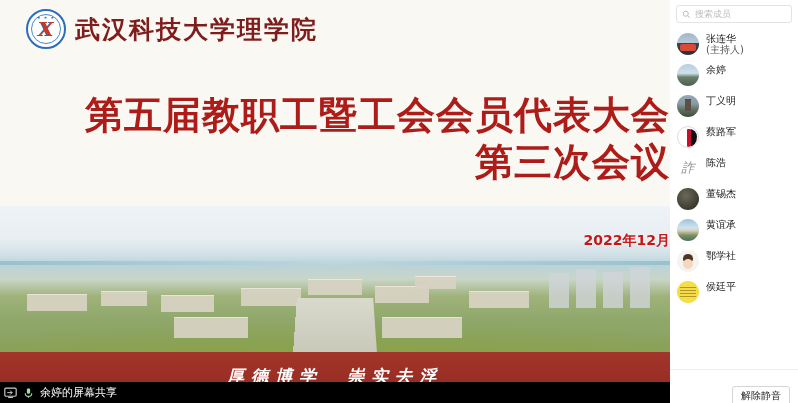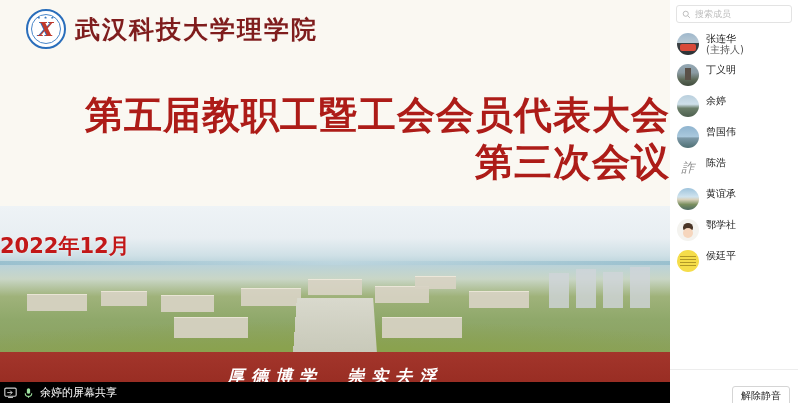--- a/index.html
+++ b/index.html
@@ -36,22 +36,22 @@
   .photo{position:absolute;left:0;top:206px;width:670px;height:146px;overflow:hidden;
          background:
            radial-gradient(ellipse 120% 60% at 50% 118%, #8aa24e 0%, #8aa24e 34%, rgba(138,162,78,0) 66%),
            linear-gradient(#eef3f6 0%, #e8eef2 22%, #cfe0e6 34%, #b9d2da 40%, #c9d6c6 50%, #9fb27a 62%, #8fa86a 78%, #8aa05f 100%);}
   .photo .horizon{position:absolute;left:0;top:38%;width:100%;height:4px;
          background:linear-gradient(90deg,rgba(150,190,205,.9),rgba(190,215,225,.5),rgba(150,190,205,.9));}
   .photo .bld{position:absolute;background:#d8d3c4;border-top:1px solid #efe9dc;opacity:.93;}
   .photo .plaza{position:absolute;left:44%;top:62%;width:12%;height:38%;
          background:linear-gradient(180deg,#d9d9cd,#c8c9b9);transform:perspective(60px) rotateX(6deg);}
   .photo .city{position:absolute;background:#cfd4da;opacity:.8;}
-  .photo-date{position:absolute;left:0;top:26px;width:100%;text-align:left;
-         font-family:"DejaVu Sans",sans-serif;font-weight:700;font-size:21px;color:#c21818;
+  .photo-date{position:absolute;left:0;top:26px;width:100%;text-align:right;
+         font-family:"DejaVu Sans",sans-serif;font-weight:700;font-size:14px;color:#c21818;
          text-shadow:0 0 3px rgba(255,255,255,.5);}
 
   
   .banner{position:absolute;left:0;top:352px;width:670px;height:48px;
          background:linear-gradient(180deg,#a3352b,#93291f);
          display:flex;align-items:center;justify-content:center;}
   .banner span{font-family:"DejaVu Serif",serif;font-style:italic;font-weight:700;
          font-size:17px;color:#fff;letter-spacing:7px;white-space:nowrap;}
 
   
@@ -188,36 +188,40 @@
         <input class="search-input" type="text" placeholder="搜索成员" style="">
       </div>
     </div>
 
     <div class="plist" id="plist">
         <div class="prow">
           <div class="avatar av-car"></div>
           <div class="pname">张连华<span class="host">(主持人)</span></div>
         </div>
         <div class="prow">
+          <div class="avatar av-lake"></div>
+          <div class="pname">余婷</div>
+        </div>
+        <div class="prow">
           <div class="avatar av-bldg"></div>
           <div class="pname">丁义明</div>
         </div>
         <div class="prow">
-          <div class="avatar av-lake"></div>
-          <div class="pname">余婷</div>
-        </div>
-        <div class="prow">
-          <div class="avatar av-seablue"></div>
-          <div class="pname">曾国伟</div>
+          <div class="avatar av-milan"></div>
+          <div class="pname">蔡路军</div>
         </div>
         <div class="prow">
           <div class="avatar av-calli"></div>
           <div class="pname">陈浩</div>
         </div>
         <div class="prow">
+          <div class="avatar av-dark"></div>
+          <div class="pname">董锡杰</div>
+        </div>
+        <div class="prow">
           <div class="avatar av-coast"></div>
           <div class="pname">黄谊承</div>
         </div>
         <div class="prow">
           <div class="avatar av-cartoon"></div>
           <div class="pname">鄂学社</div>
         </div>
         <div class="prow">
           <div class="avatar av-yellow"></div>
           <div class="pname">侯廷平</div>

